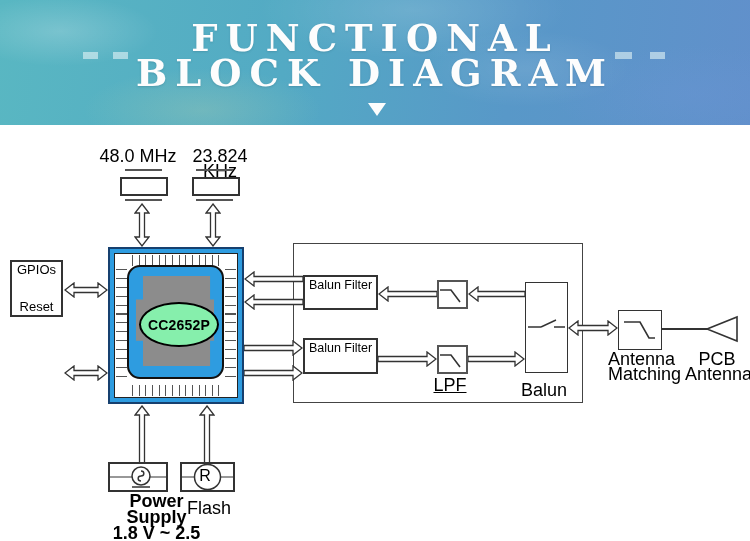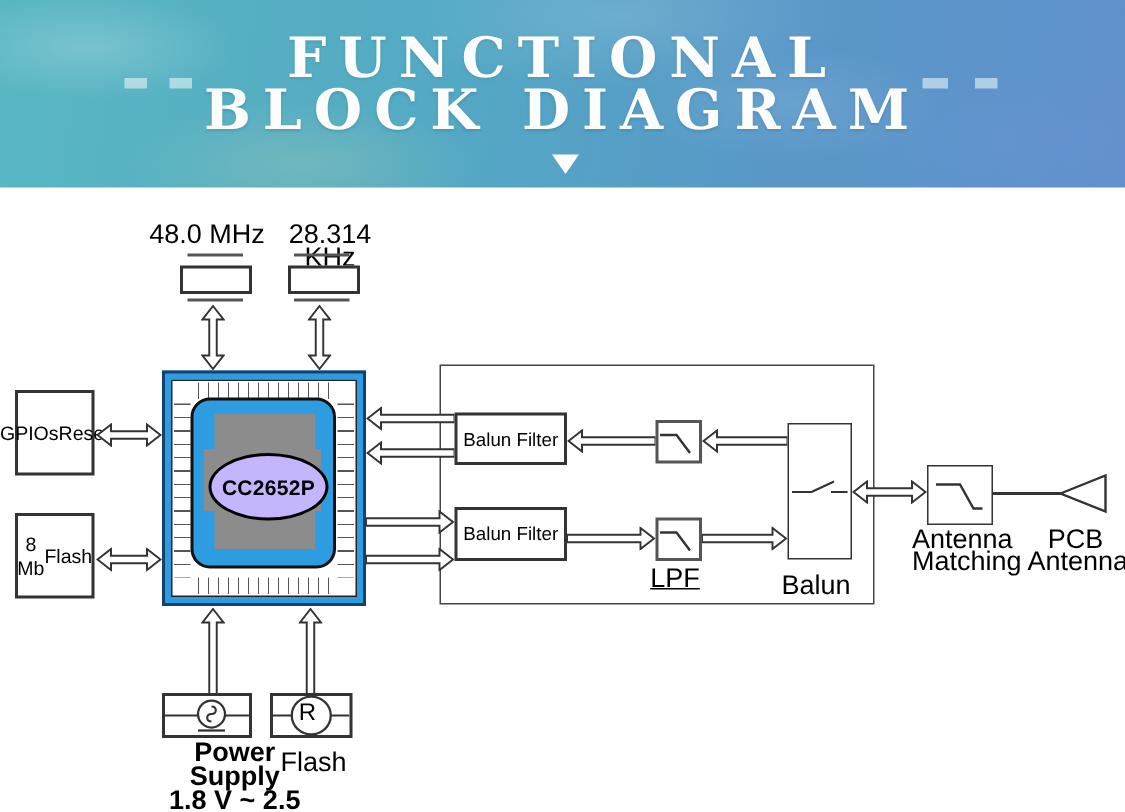--- a/index.html
+++ b/index.html
@@ -14,22 +14,22 @@
       radial-gradient(150px 55px at 70% 55%, rgba(255,255,255,.10), transparent 70%),
       radial-gradient(200px 70px at 92% 75%, rgba(110,150,215,.30), transparent 70%),
       linear-gradient(97deg,#59b7c2 0%,#53aac4 38%,#5898c8 68%,#6190cb 100%);}
   .banner-line{position:absolute;left:0;width:750px;text-align:center;color:#fdfdfd;
     font-family:"DejaVu Serif",serif;font-weight:bold;font-size:37px;letter-spacing:8px;
     text-shadow:0 1px 2px rgba(40,90,110,.25);white-space:nowrap;}
   .dash{position:absolute;height:7px;background:rgba(225,242,246,.62);}
   .tri-down{position:absolute;width:0;height:0;border-left:9px solid transparent;
     border-right:9px solid transparent;border-top:13px solid #fdfdfd;}
   
-  .box{position:absolute;border:2px solid #333;background:#fff;display:flex;flex-direction:row;
-       align-items:center;justify-content:center;text-align:center;font-size:13px;line-height:16px;}
+  .box{position:absolute;border:2px solid #333;background:#fff;display:flex;flex-direction:column;
+       align-items:center;justify-content:space-between;text-align:center;font-size:13px;line-height:16px;}
   .thinbox{border-width:1.5px;}
   .lbl{position:absolute;font-size:18px;line-height:15px;text-align:center;}
   .hline{position:absolute;height:2px;background:#555;}
   .arrow{position:absolute;}
   .symline{position:absolute;height:2px;background:#333;}
   
   .chip{position:absolute;left:108px;top:247px;width:136px;height:157px;
         background:#2e9ce0;border:2.5px solid #16406f;box-sizing:border-box;}
   .chip-inner{position:absolute;left:4px;top:4px;right:4px;bottom:4px;background:#fff;border:1px solid #222;}
   .pins{position:absolute;}
@@ -38,42 +38,42 @@
   .pins-bottom{left:17px;bottom:1px;width:93px;height:11px;
     background:repeating-linear-gradient(90deg,#555 0 1px,transparent 1px 6.65px);}
   .pins-left{left:1px;top:15px;width:11px;height:116px;
     background:repeating-linear-gradient(180deg,#555 0 1px,transparent 1px 8.9px);}
   .pins-right{right:1px;top:15px;width:11px;height:116px;
     background:repeating-linear-gradient(180deg,#555 0 1px,transparent 1px 8.9px);}
   .chip-core{position:absolute;left:12px;top:11px;width:97px;height:114px;box-sizing:border-box;
     background:#2e9ce0;border:2px solid #111;border-radius:13px;}
   .chip-die{position:absolute;left:7px;top:9px;width:78px;height:90px;background:#8c8c8c;
     clip-path:polygon(9% 0,95% 0,95% 26%,100% 26%,100% 72%,95% 72%,95% 100%,9% 100%,9% 72%,0 72%,0 26%,9% 26%);}
-  .chip-ellipse{position:absolute;left:10px;top:35px;width:80px;height:45px;background:#c4b5fd;
+  .chip-ellipse{position:absolute;left:10px;top:35px;width:80px;height:45px;background:#86efac;
     border:2px solid #000;border-radius:50%;box-sizing:border-box;display:flex;align-items:center;
     justify-content:center;font-weight:bold;font-size:14px;letter-spacing:.2px;}
   svg{display:block;}
 </style>
 </head>
 <body>
 
 <div class="canvas">
 
   <div class="banner">
     <div class="dash" style="left:83px;top:52px;width:15px;"></div>
     <div class="dash" style="left:113px;top:52px;width:15px;"></div>
     <div class="dash" style="left:615px;top:52px;width:17px;"></div>
     <div class="dash" style="left:650px;top:52px;width:15px;"></div>
     <div class="banner-line" style="top:16px;">FUNCTIONAL</div>
     <div class="banner-line" style="top:51px;">BLOCK DIAGRAM</div>
     <div class="tri-down" style="left:368px;top:103px;"></div>
   </div>
 
   <div class="lbl" style="left:96px;top:149px;width:84px;">48.0 MHz</div>
-  <div class="lbl" style="left:173px;top:149px;width:94px;">28.314 KHz</div>
+  <div class="lbl" style="left:173px;top:149px;width:94px;">23.824 KHz</div>
 
   <div class="hline" style="left:125px;top:169px;width:37px;"></div>
   <div class="box" style="left:120px;top:177px;width:44px;height:15px;"></div>
   <div class="hline" style="left:125px;top:199px;width:37px;"></div>
 
   <div class="hline" style="left:196px;top:169px;width:37px;"></div>
   <div class="box" style="left:192px;top:177px;width:44px;height:15px;"></div>
   <div class="hline" style="left:196px;top:199px;width:37px;"></div>
 
   <div class="arrow" style="left:134px;top:203px;width:16px;height:44px;">
@@ -83,24 +83,20 @@
     </div>
   <div class="arrow" style="left:205px;top:203px;width:16px;height:44px;">
       <svg width="16" height="44" viewBox="0 0 16 44">
         <polygon points="8,1 15,10 10.5,10 10.5,34 15,34 8,43 1,34 5.5,34 5.5,10 1,10" fill="#fff" stroke="#333" stroke-width="1.3"></polygon>
       </svg>
     </div>
 
   <div class="box" style="left:10px;top:260px;width:53px;height:57px;box-sizing:border-box;">
     <div>GPIOs</div>
     <div>Reset</div>
-  </div>
-  <div class="box" style="left:10px;top:342px;width:53px;height:57px;box-sizing:border-box;">
-    <div>8 Mb</div>
-    <div>Flash</div>
   </div>
   <div class="arrow" style="left:64px;top:282px;width:44px;height:16px;">
       <svg width="44" height="16" viewBox="0 0 44 16">
         <polygon points="1,8 10,1 10,5.5 34,5.5 34,1 43,8 34,15 34,10.5 10,10.5 10,15" fill="#fff" stroke="#333" stroke-width="1.3"></polygon>
       </svg>
     </div>
   <div class="arrow" style="left:64px;top:365px;width:44px;height:16px;">
       <svg width="44" height="16" viewBox="0 0 44 16">
         <polygon points="1,8 10,1 10,5.5 34,5.5 34,1 43,8 34,15 34,10.5 10,10.5 10,15" fill="#fff" stroke="#333" stroke-width="1.3"></polygon>
       </svg>

